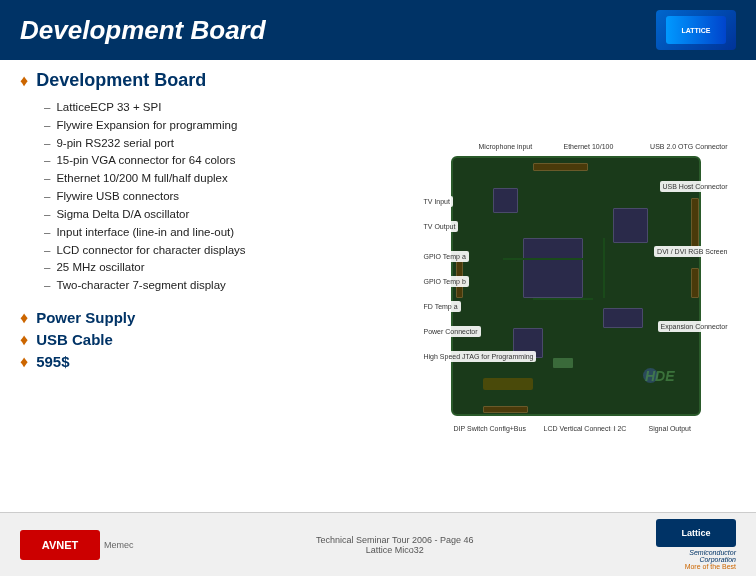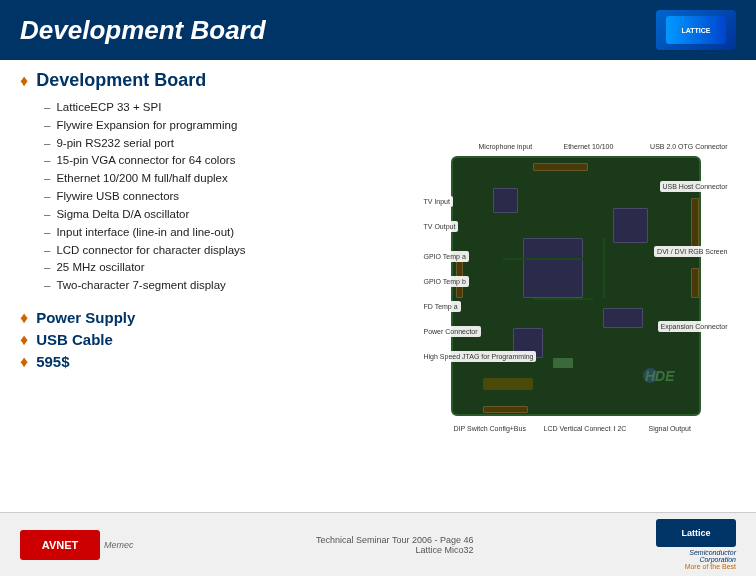--- a/index.html
+++ b/index.html
@@ -186,25 +186,24 @@
       display: flex;
       align-items: center;
       justify-content: center;
       color: white;
       font-size: 11px;
       font-weight: bold;
     }
     .memec-text {
       font-size: 9px;
       color: #666;
-      font-style: italic;
     }
 
     .footer-center {
-      text-align: right;
+      text-align: center;
       font-size: 9px;
       color: #555;
     }
 
     .footer-logo-lattice {
       display: flex;
       flex-direction: column;
       align-items: flex-end;
       gap: 2px;
     }

